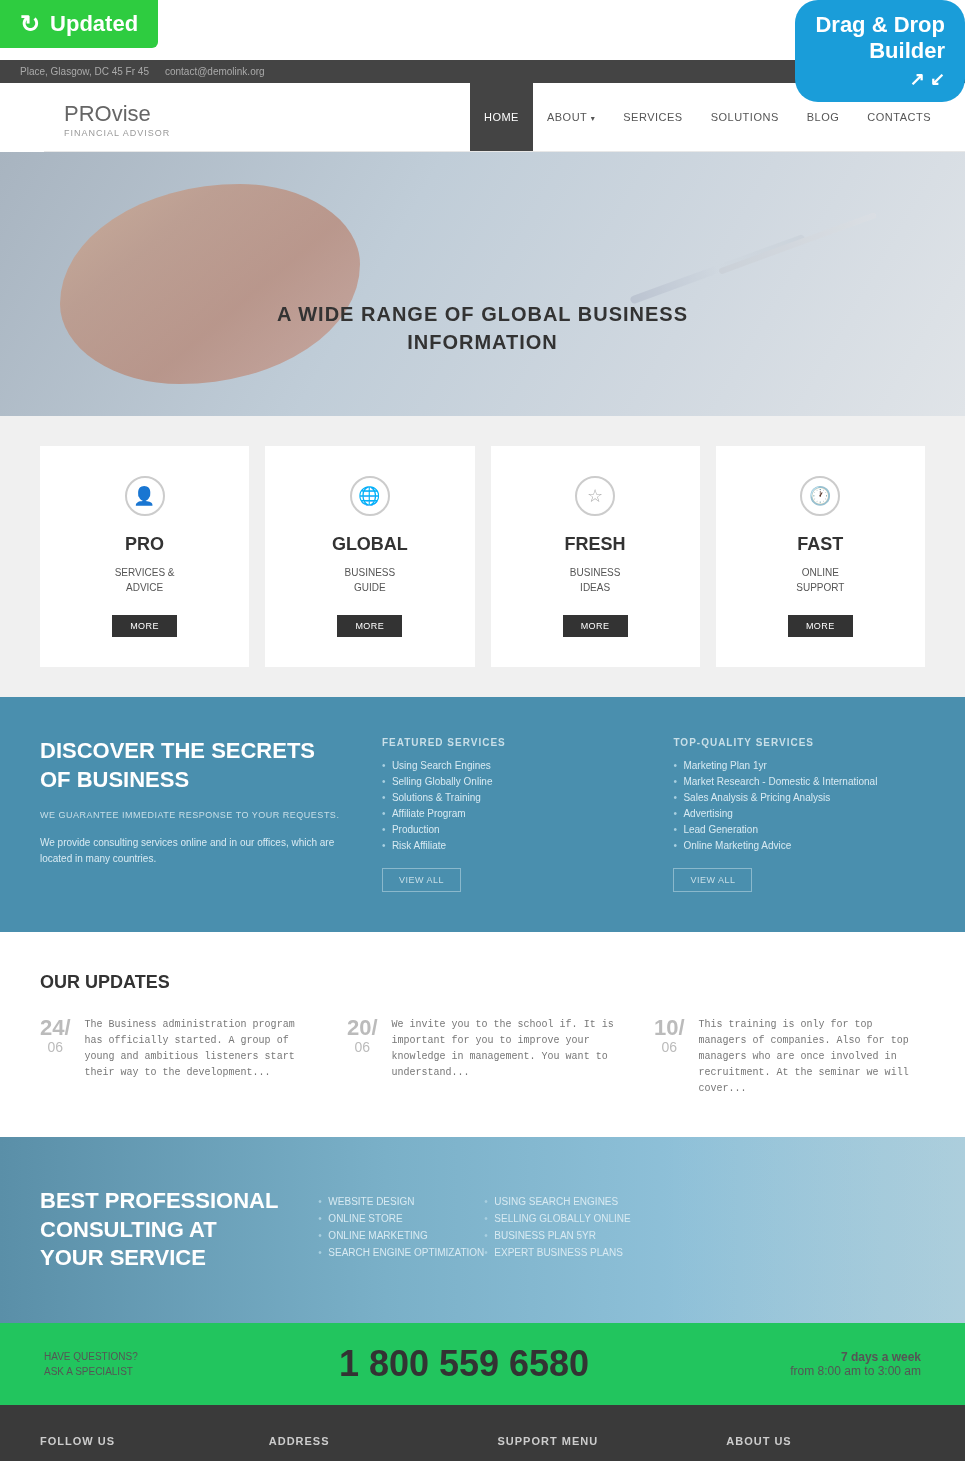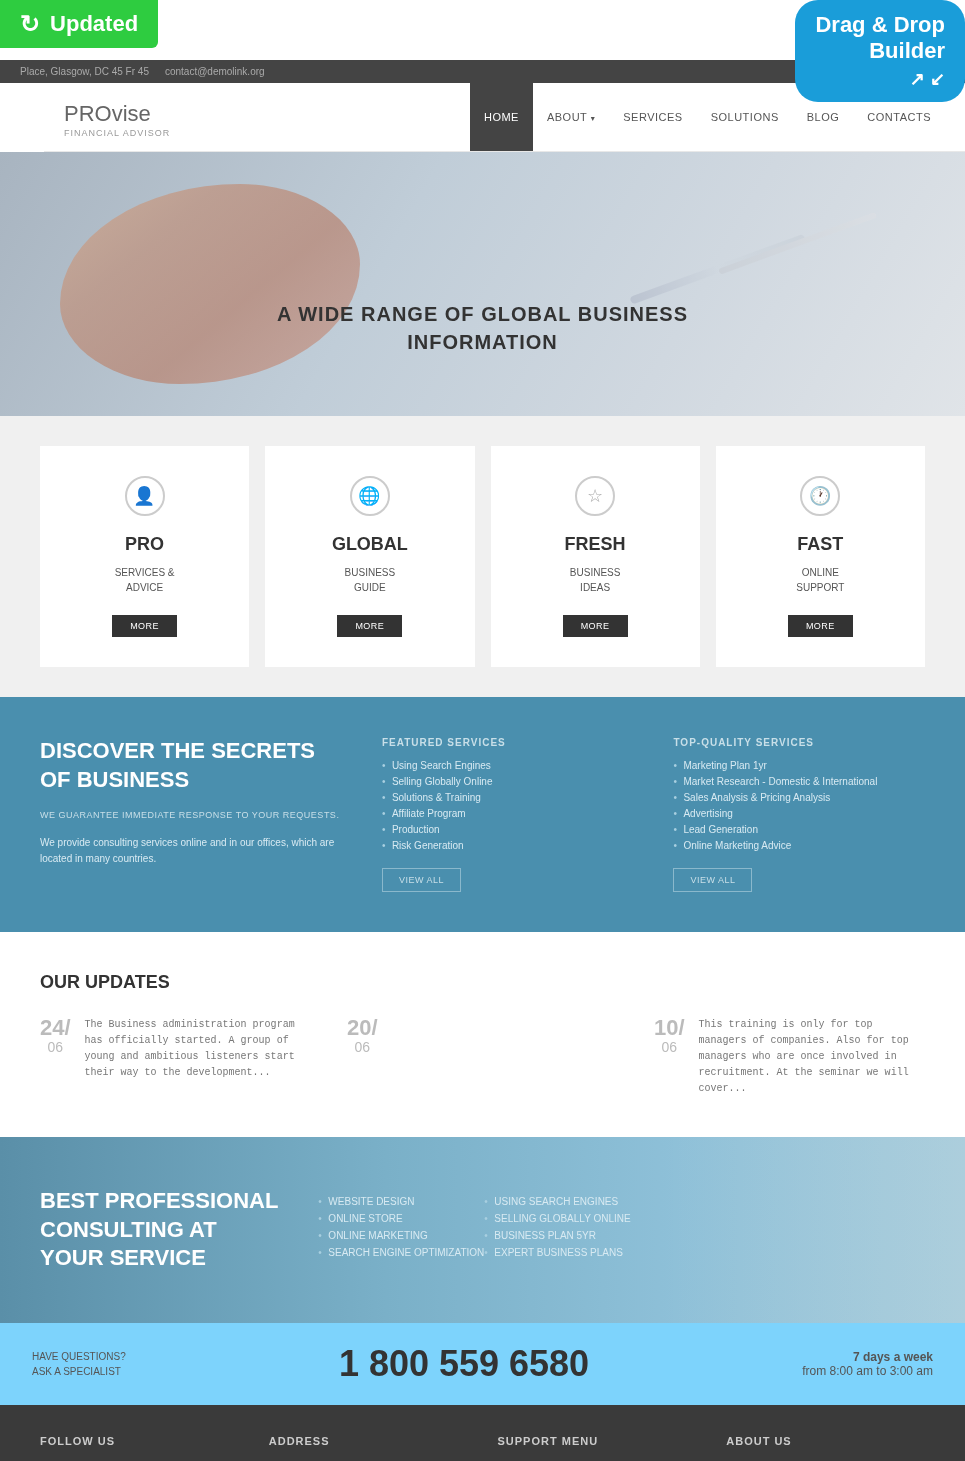--- a/index.html
+++ b/index.html
@@ -241,22 +241,22 @@
       background: linear-gradient(to right, transparent, rgba(200,220,230,0.3));
     }
     .consulting-left h2 { font-size: 22px; font-weight: bold; color: #fff; line-height: 1.3; }
     .consulting-lists { display: flex; flex: 1; }
     .consulting-list ul { list-style: none; padding: 0; }
     .consulting-list ul li { font-size: 10px; color: #d8eaf2; margin-bottom: 6px; padding-left: 10px; position: relative; }
     .consulting-list ul li::before { content: '•'; position: absolute; left: 0; color: #a8cfe0; }
 
     
     .phone-section {
-      background: #7dd3fc;
-      padding: 20px 32px;
+      background: #22c55e;
+      padding: 20px 44px;
       display: flex;
       align-items: center;
       gap: 30px;
     }
     .phone-left { font-size: 10px; color: #555; text-transform: uppercase; line-height: 1.5; }
     .phone-number { flex: 1; font-size: 36px; font-weight: bold; color: #333; text-align: center; }
     .phone-right { font-size: 12px; color: #555; text-align: right; }
     .phone-right .days { font-weight: bold; }
 
     
@@ -372,21 +372,21 @@
     <p>We provide consulting services online and in our offices, which are located in many countries.</p>
   </div>
   <div class="blue-col">
     <h4>FEATURED SERVICES</h4>
     <ul>
       <li>Using Search Engines</li>
       <li>Selling Globally Online</li>
       <li>Solutions &amp; Training</li>
       <li>Affiliate Program</li>
       <li>Production</li>
-      <li>Risk Generation</li>
+      <li>Risk Affiliate</li>
     </ul>
     <button class="view-all-btn">VIEW ALL</button>
   </div>
   <div class="blue-col">
     <h4>TOP-QUALITY SERVICES</h4>
     <ul>
       <li>Marketing Plan 1yr</li>
       <li>Market Research - Domestic &amp; International</li>
       <li>Sales Analysis &amp; Pricing Analysis</li>
       <li>Advertising</li>
@@ -405,20 +405,21 @@
         <span class="num">24/</span>
         <span class="month">06</span>
       </div>
       <p class="update-text">The Business administration program has officially started. A group of young and ambitious listeners start their way to the development...</p>
     </div>
     <div class="update-item">
       <div class="update-date">
         <span class="num">20/</span>
         <span class="month">06</span>
       </div>
+      <p class="update-text">We invite you to the school if. It is important for you to improve your knowledge in management. You want to understand...</p>
     </div>
     <div class="update-item">
       <div class="update-date">
         <span class="num">10/</span>
         <span class="month">06</span>
       </div>
       <p class="update-text">This training is only for top managers of companies. Also for top managers who are once involved in recruitment. At the seminar we will cover...</p>
     </div>
   </div>
 </div>

